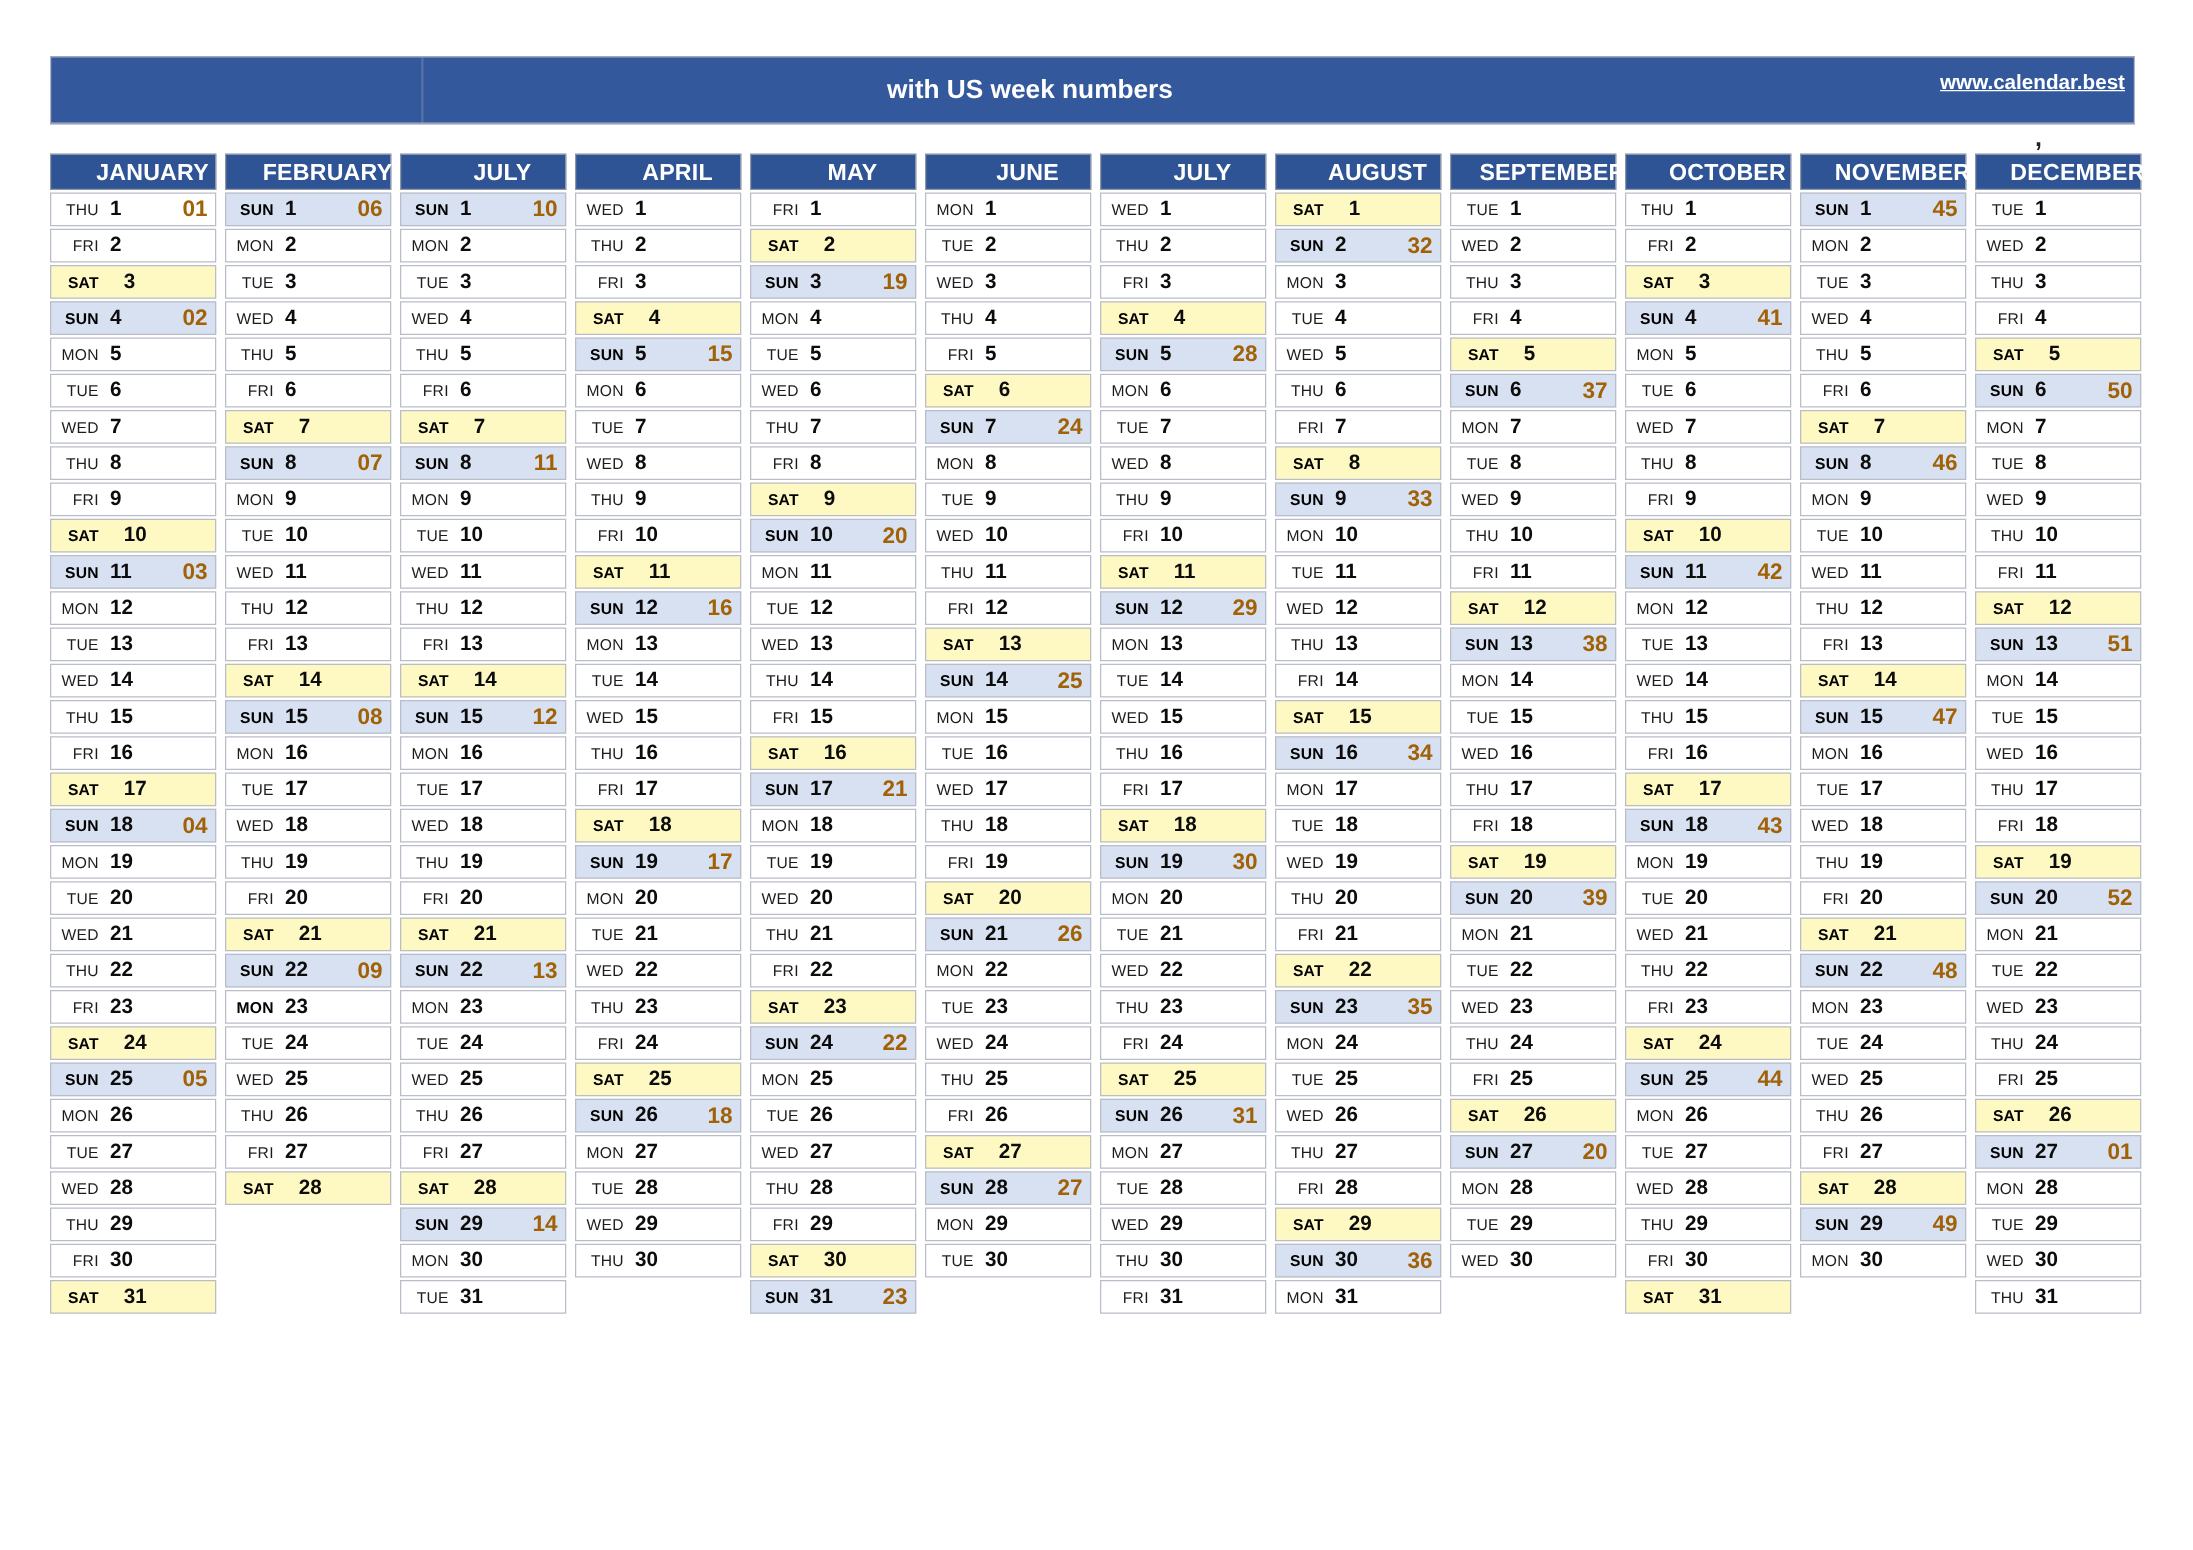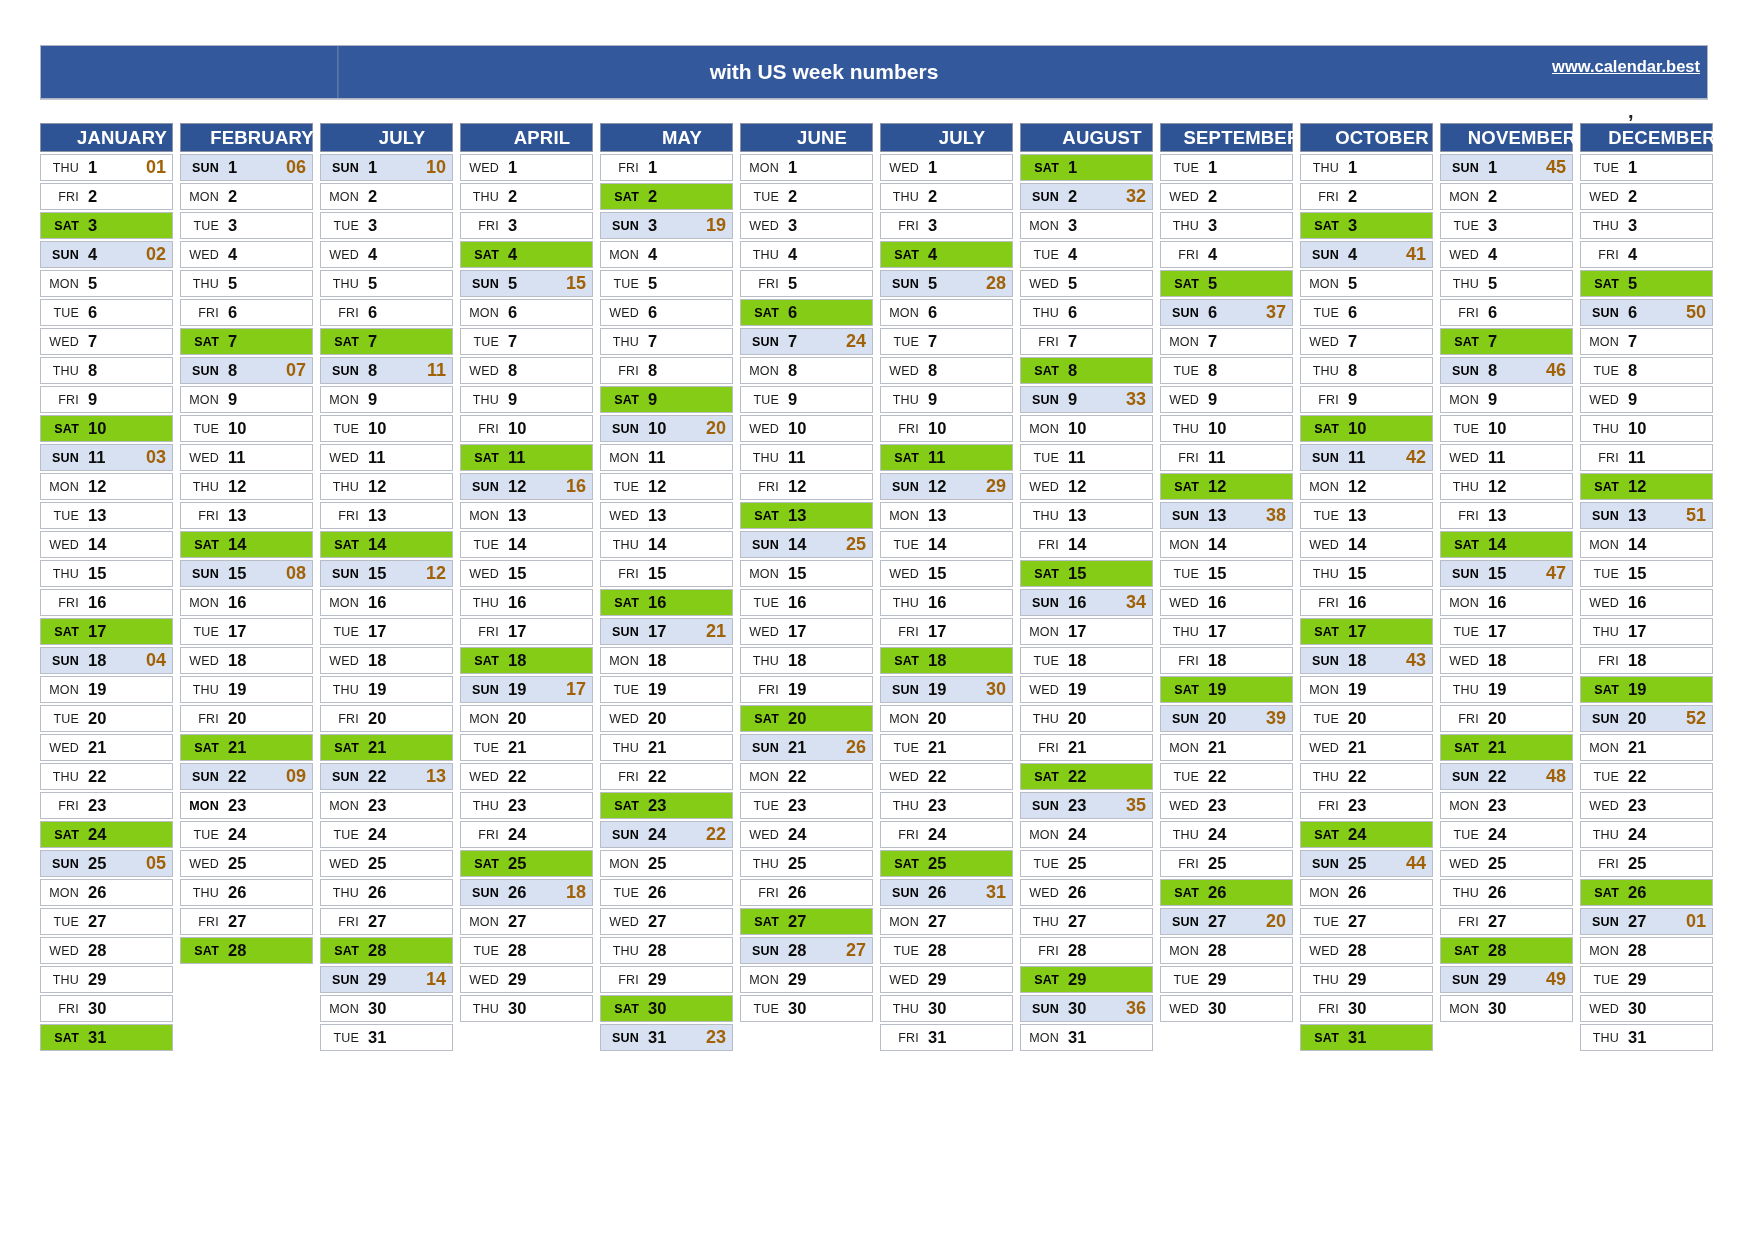--- a/index.html
+++ b/index.html
@@ -27,21 +27,21 @@
   .calendar{position:absolute;left:40px;top:123px;display:flex;gap:7px;}
   .month{width:133px;flex:0 0 133px;}
   .month-header{height:29px;box-sizing:border-box;margin-bottom:2px;
                 background:#2e5496;border:1px solid #8d94a5;
                 color:#ffffff;font-weight:bold;font-size:18.5px;
                 display:flex;align-items:center;justify-content:center;
                 letter-spacing:0.2px;padding-left:31px;}
   .day-row{height:27px;box-sizing:border-box;margin-bottom:2px;
            background:#ffffff;border:1px solid #b9bdc7;
            display:flex;align-items:center;}
-  .day-row.sat{background:#84cc16;}
+  .day-row.sat{background:#fef9c3;gap:11px;}
   .day-row.sun{background:#d8e1f1;}
   .dow{width:38px;text-align:right;font-size:12.5px;color:#1c1c1c;letter-spacing:0.2px;}
   .day-row.sat .dow,.day-row.sun .dow{font-weight:bold;color:#000;}
   .day-row.bold .dow{font-weight:bold;color:#000;}
   .num{margin-left:9px;font-size:16.5px;font-weight:bold;color:#0c0c0c;}
   .wk{margin-left:auto;padding-right:6px;font-size:18px;font-weight:bold;color:#a16207;}
 </style>
 </head>
 <body>
 

